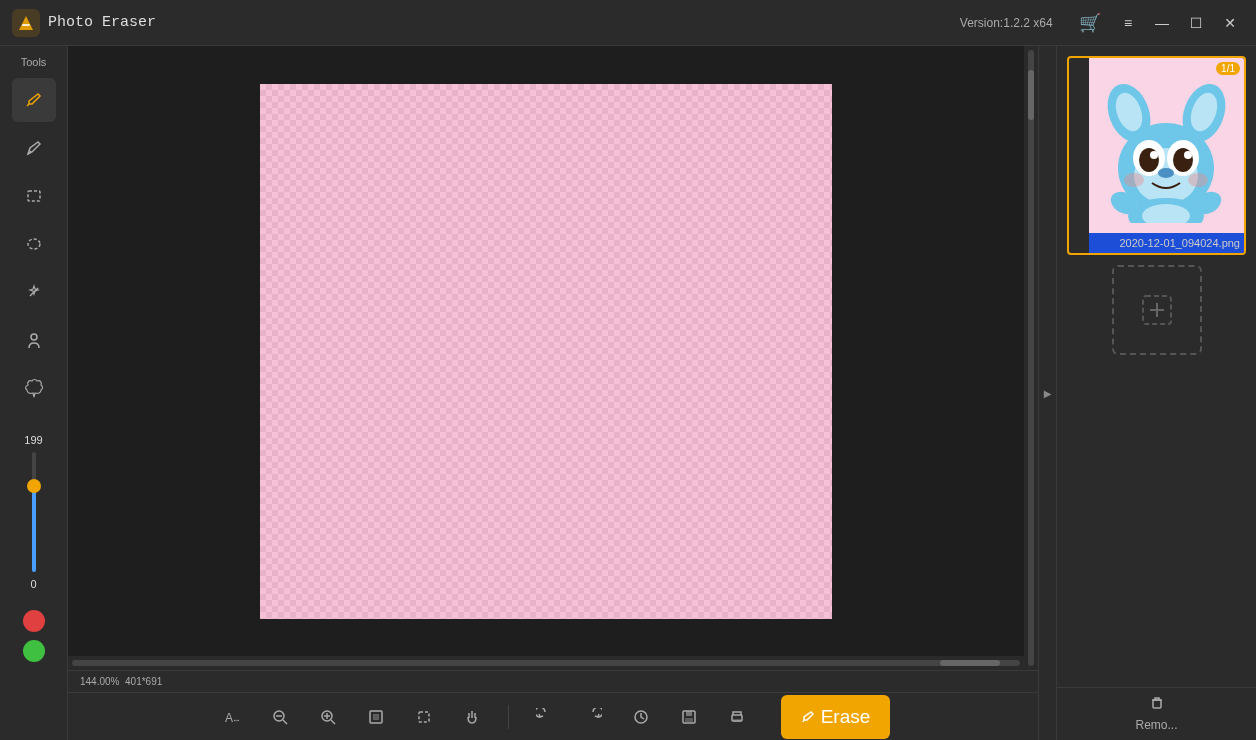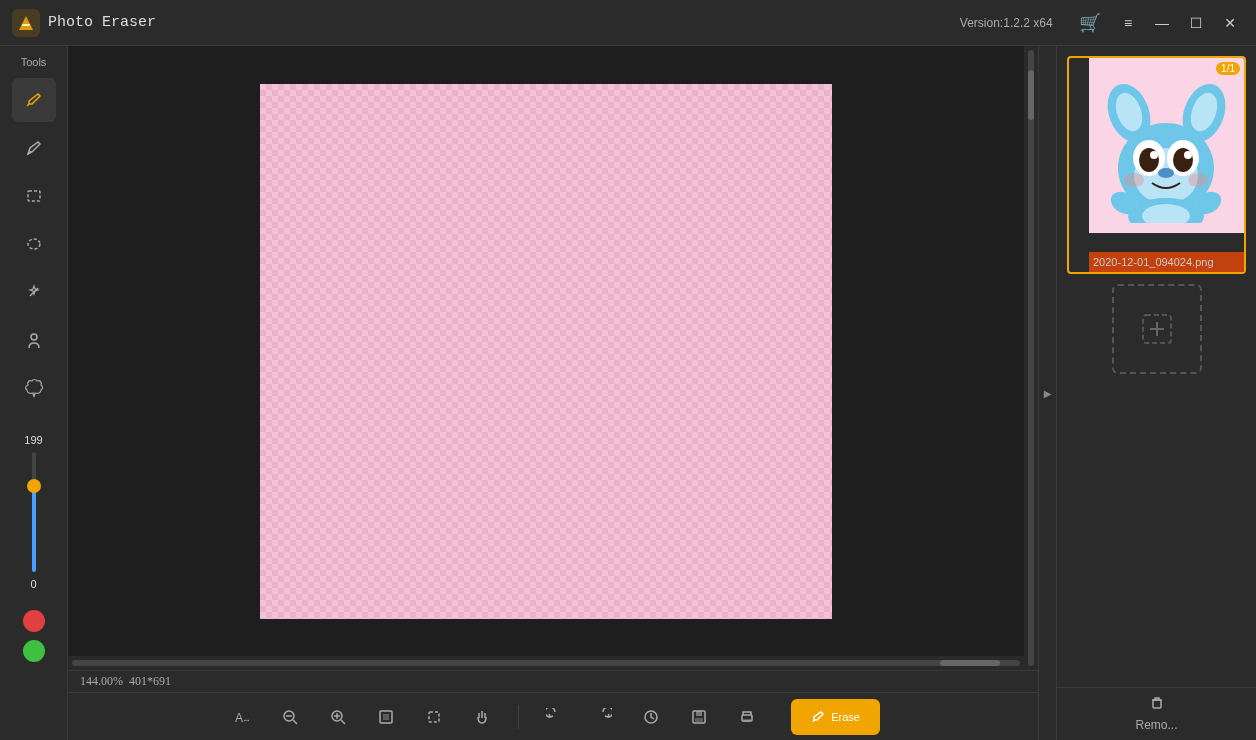--- a/index.html
+++ b/index.html
@@ -212,23 +212,22 @@
     }
 
     
     #statusbar {
       height: 22px;
       background: #2b2b2b;
       border-top: 1px solid #3a3a3a;
       display: flex;
       align-items: center;
       padding: 0 12px;
-      font-size: 12px;
+      font-size: 10px;
       color: #aaa;
-      font-family: Liberation Serif, serif;
     }
 
     
     #bottom-toolbar {
       height: 48px;
       background: #2b2b2b;
       border-top: 1px solid #3a3a3a;
       display: flex;
       align-items: center;
       justify-content: center;
@@ -245,21 +244,21 @@
       color: #aaa;
       font-size: 16px;
       border-radius: 4px;
     }
     .erase-btn {
       background: #f0a500;
       color: #fff;
       border: none;
       border-radius: 6px;
       padding: 11px 20px;
-      font-size: 11px;
+      font-size: 19px;
       cursor: pointer;
       display: flex;
       align-items: center;
       gap: 6px;
       font-weight: 500;
       margin-left: 12px;
     }
 
     
     #panel-toggle {
@@ -314,26 +313,25 @@
       position: absolute;
       top: 4px;
       right: 4px;
       background: #f0a500;
       color: #fff;
       font-size: 10px;
       border-radius: 8px;
       padding: 1px 5px;
     }
     .thumb-label {
-      text-align: left;
+      text-align: right;
       font-size: 11px;
       color: #ccc;
       padding: 4px;
-      background: #c2410c;
-      margin-top: 19px;
+      background: #1d4ed8;
     }
 
     
     .add-image-btn {
       width: 90px;
       height: 90px;
       border: 2px dashed #555;
       border-radius: 6px;
       display: flex;
       align-items: center;

